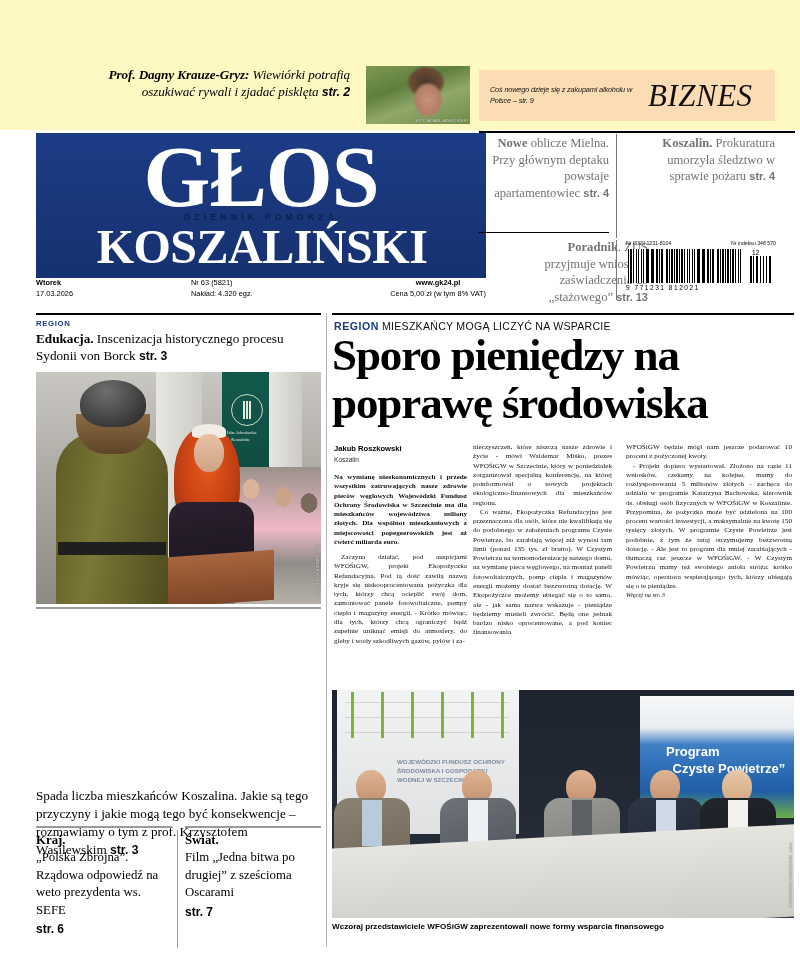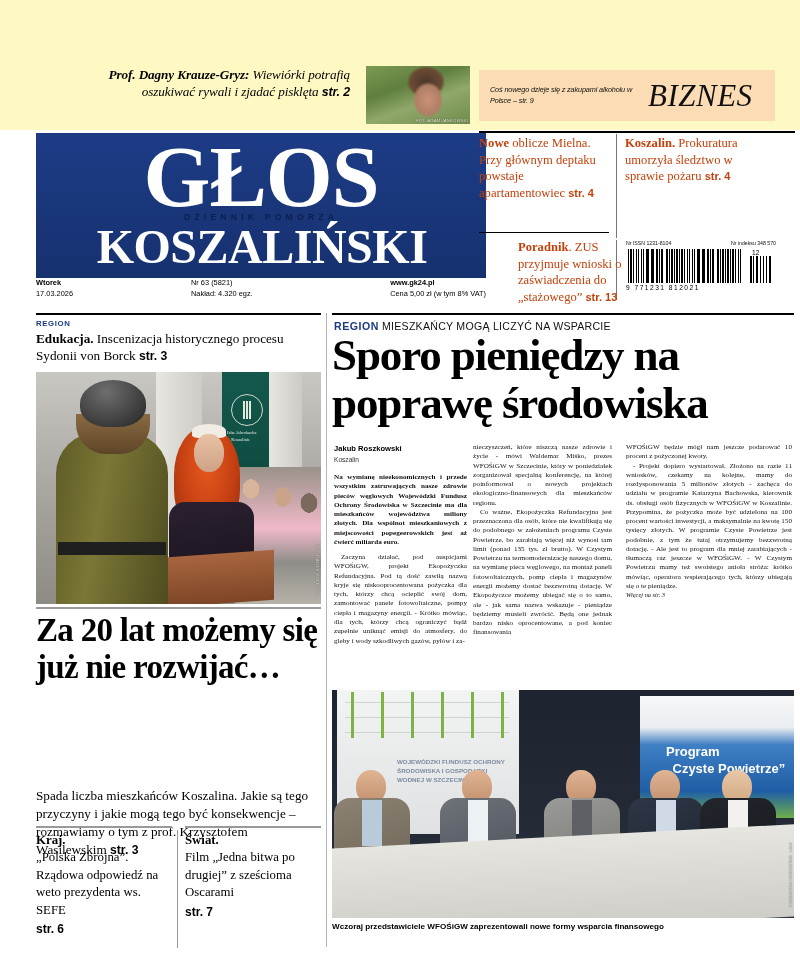--- a/index.html
+++ b/index.html
@@ -138,40 +138,41 @@
     left: 36px; top: 278px;
     width: 450px; height: 22px;
     font-family: "Liberation Sans", sans-serif;
     font-size: 7.4px;
     line-height: 1.45;
     color: #000;
   }
   .imprint .col { position: absolute; }
   .imprint .c1 { left: 0; }
   .imprint .c2 { left: 155px; }
-  .imprint .c3 { right: 0; text-align: left; }
+  .imprint .c3 { right: 0; text-align: center; }
   .imprint b { font-weight: bold; }
 
   
   .tr-rule {
     position: absolute;
     background: #000;
     height: 1px;
   }
   .tr-vrule {
     position: absolute;
     background: #777;
     width: 1px;
   }
   .teaser {
     position: absolute;
     font-family: "Liberation Serif", serif;
     font-size: 12.6px;
     line-height: 1.33;
-    color: #c2410c;
+    color: #737373;
+    text-align: right;
   }
   .teaser b { font-weight: bold; }
   .teaser .pg { font-family: "Liberation Sans", sans-serif; font-weight: bold; font-size: 11px; }
 
   
   .barcode-wrap {
     position: absolute;
     left: 626px; top: 240px;
     width: 150px; height: 58px;
   }
@@ -565,21 +566,20 @@
     <div class="pl-desk"></div>
     <div class="pl-soldier"></div>
     <div class="pl-hair"></div>
     <div class="pl-helmet"></div>
     <div class="pl-belt"></div>
     <div class="pl-credit">FOT. RADEK KOLEŚNIK</div>
   </div>
 
   <div class="thin-rule" style="left:36px; top:607px; width:285px; height:1.6px; background:#9a9a9a;"></div>
 
-  <div class="head-left">Za 20 lat możemy się już nie rozwijać…</div>
 
   <div class="lead-left">
     <span>Spada liczba mieszkańców Koszalina. Jakie są tego przyczyny i jakie mogą tego być konsekwencje – rozmawiamy o tym z prof. Krzysztofem Wasilewskim </span><span class="pg">str. 3</span>
   </div>
 
   <div class="thin-rule" style="left:36px; top:826px; width:136px; height:1.6px;"></div>
   <div class="thin-rule" style="left:185px; top:826px; width:136px; height:1.6px;"></div>
   <div class="col-sep" style="left:177px; top:830px; height:118px; background:#9a9a9a;"></div>
 
   <div class="bot-teaser" style="left:36px; top:832px; width:134px;">

